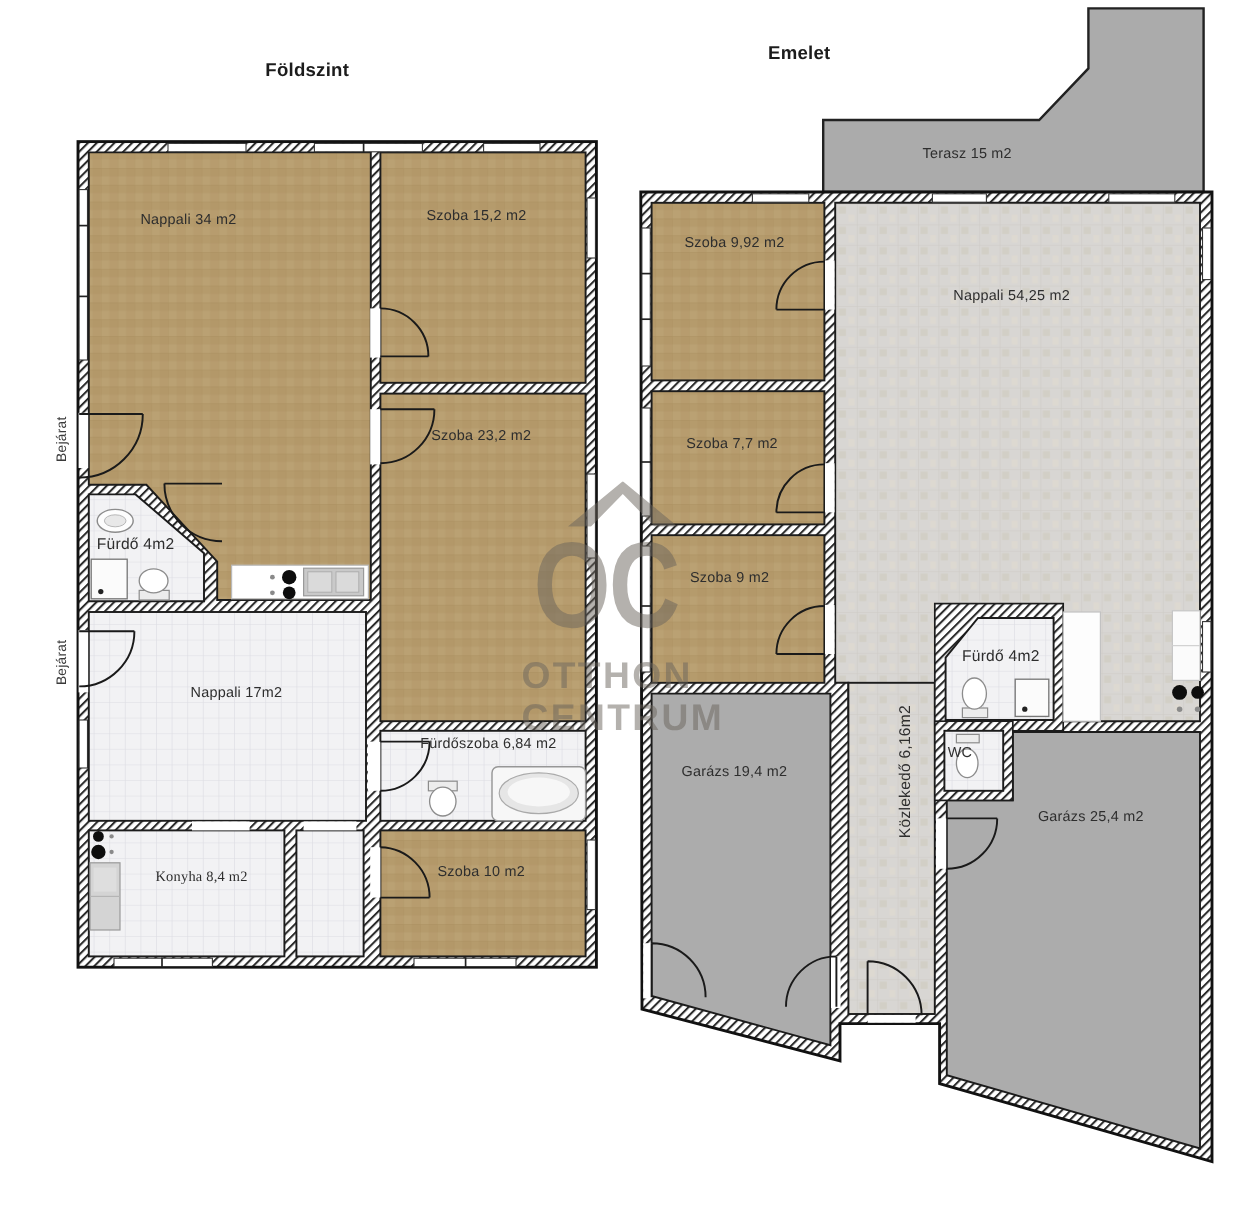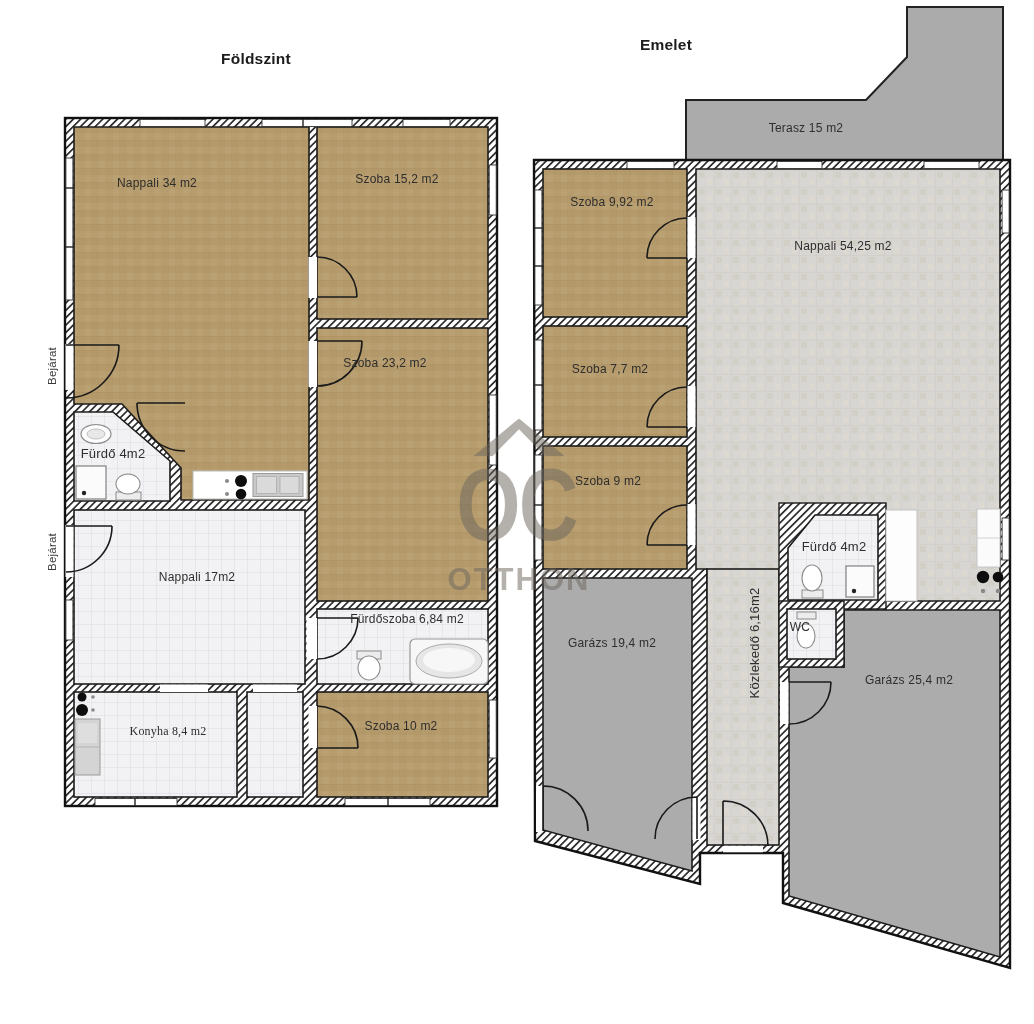--- a/index.html
+++ b/index.html
@@ -240,21 +240,21 @@
       <path d="M789 682 H831 M831 682 A42 42 0 0 1 789 724"></path>
     </g>
   </g>
 </svg>
 
 <div class="lbl title" style="left:256px;top:59px;">Földszint</div>
 <div class="lbl title" style="left:622px;top:45px;margin-left:44px;">Emelet</div>
 
 <div class="lbl" style="left:157px;top:183px;text-align:center;">Nappali 34 m2</div>
 <div class="lbl" style="left:397px;top:179px;">Szoba 15,2 m2</div>
-<div class="lbl" style="left:385px;top:363px;">Szoba 23,2 m2</div>
+<div class="lbl" style="left:401px;top:363px;">Szoba 23,2 m2</div>
 <div class="lbl small" style="left:113px;top:453px;">Fürdő 4m2</div>
 <div class="lbl" style="left:197px;top:577px;">Nappali 17m2</div>
 <div class="lbl" style="left:407px;top:619px;">Fürdőszoba 6,84 m2</div>
 <div class="lbl" style="left:168px;top:731px;font-family:Liberation Serif, serif;">Konyha 8,4 m2</div>
 <div class="lbl" style="left:401px;top:726px;">Szoba 10 m2</div>
 <div class="lbl vert outside" style="left:52px;top:366px;">Bejárat</div>
 <div class="lbl vert outside" style="left:52px;top:552px;">Bejárat</div>
 
 <div class="lbl" style="left:806px;top:128px;">Terasz 15 m2</div>
 <div class="lbl" style="left:612px;top:202px;">Szoba 9,92 m2</div>
@@ -264,15 +264,16 @@
 <div class="lbl small" style="left:834px;top:546px;">Fürdő 4m2</div>
 <div class="lbl tiny" style="left:800px;top:627px;">WC</div>
 <div class="lbl" style="left:612px;top:643px;">Garázs 19,4 m2</div>
 <div class="lbl vert small" style="left:754px;top:643px;">Közlekedő 6,16m2</div>
 <div class="lbl" style="left:909px;top:680px;text-align:right;">Garázs 25,4 m2</div>
 
 <div class="watermark">
   <div class="wm-roof"></div>
   <div class="wm-oc">OC</div>
   <div class="wm-line">OTTHON</div>
+  <div class="wm-line">CENTRUM</div>
 </div>
 
 </div>
 
 </body></html>

